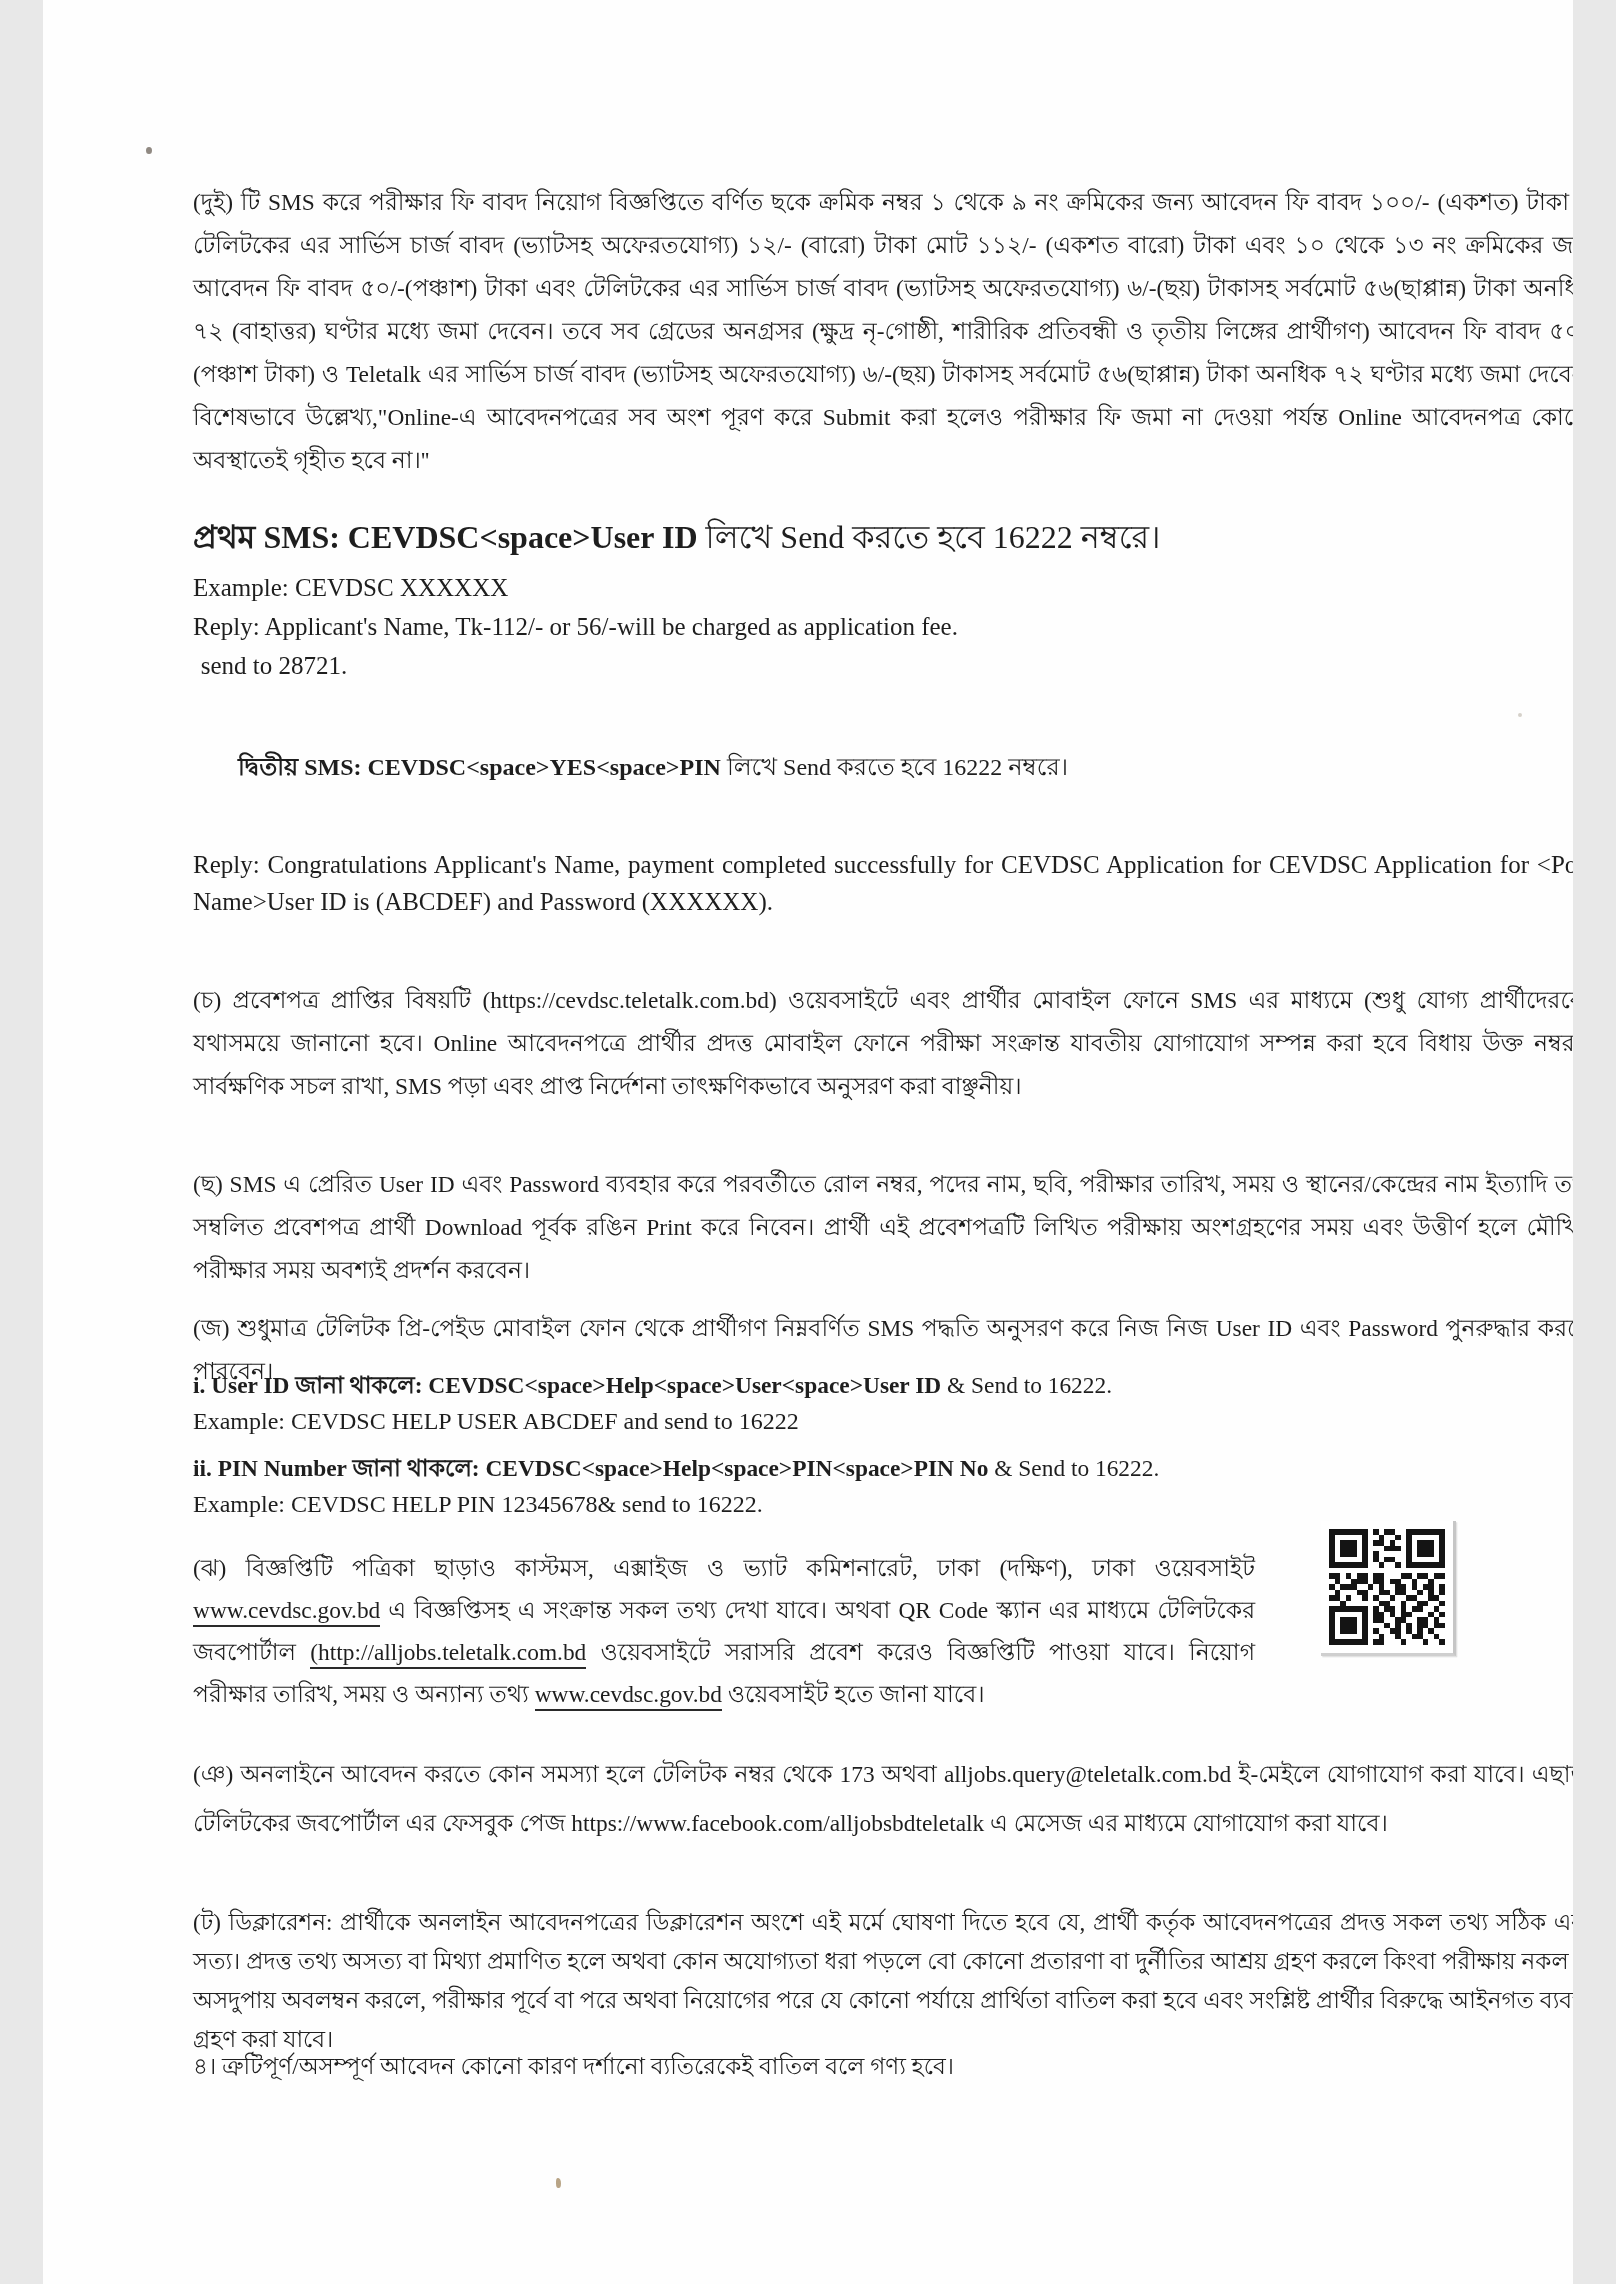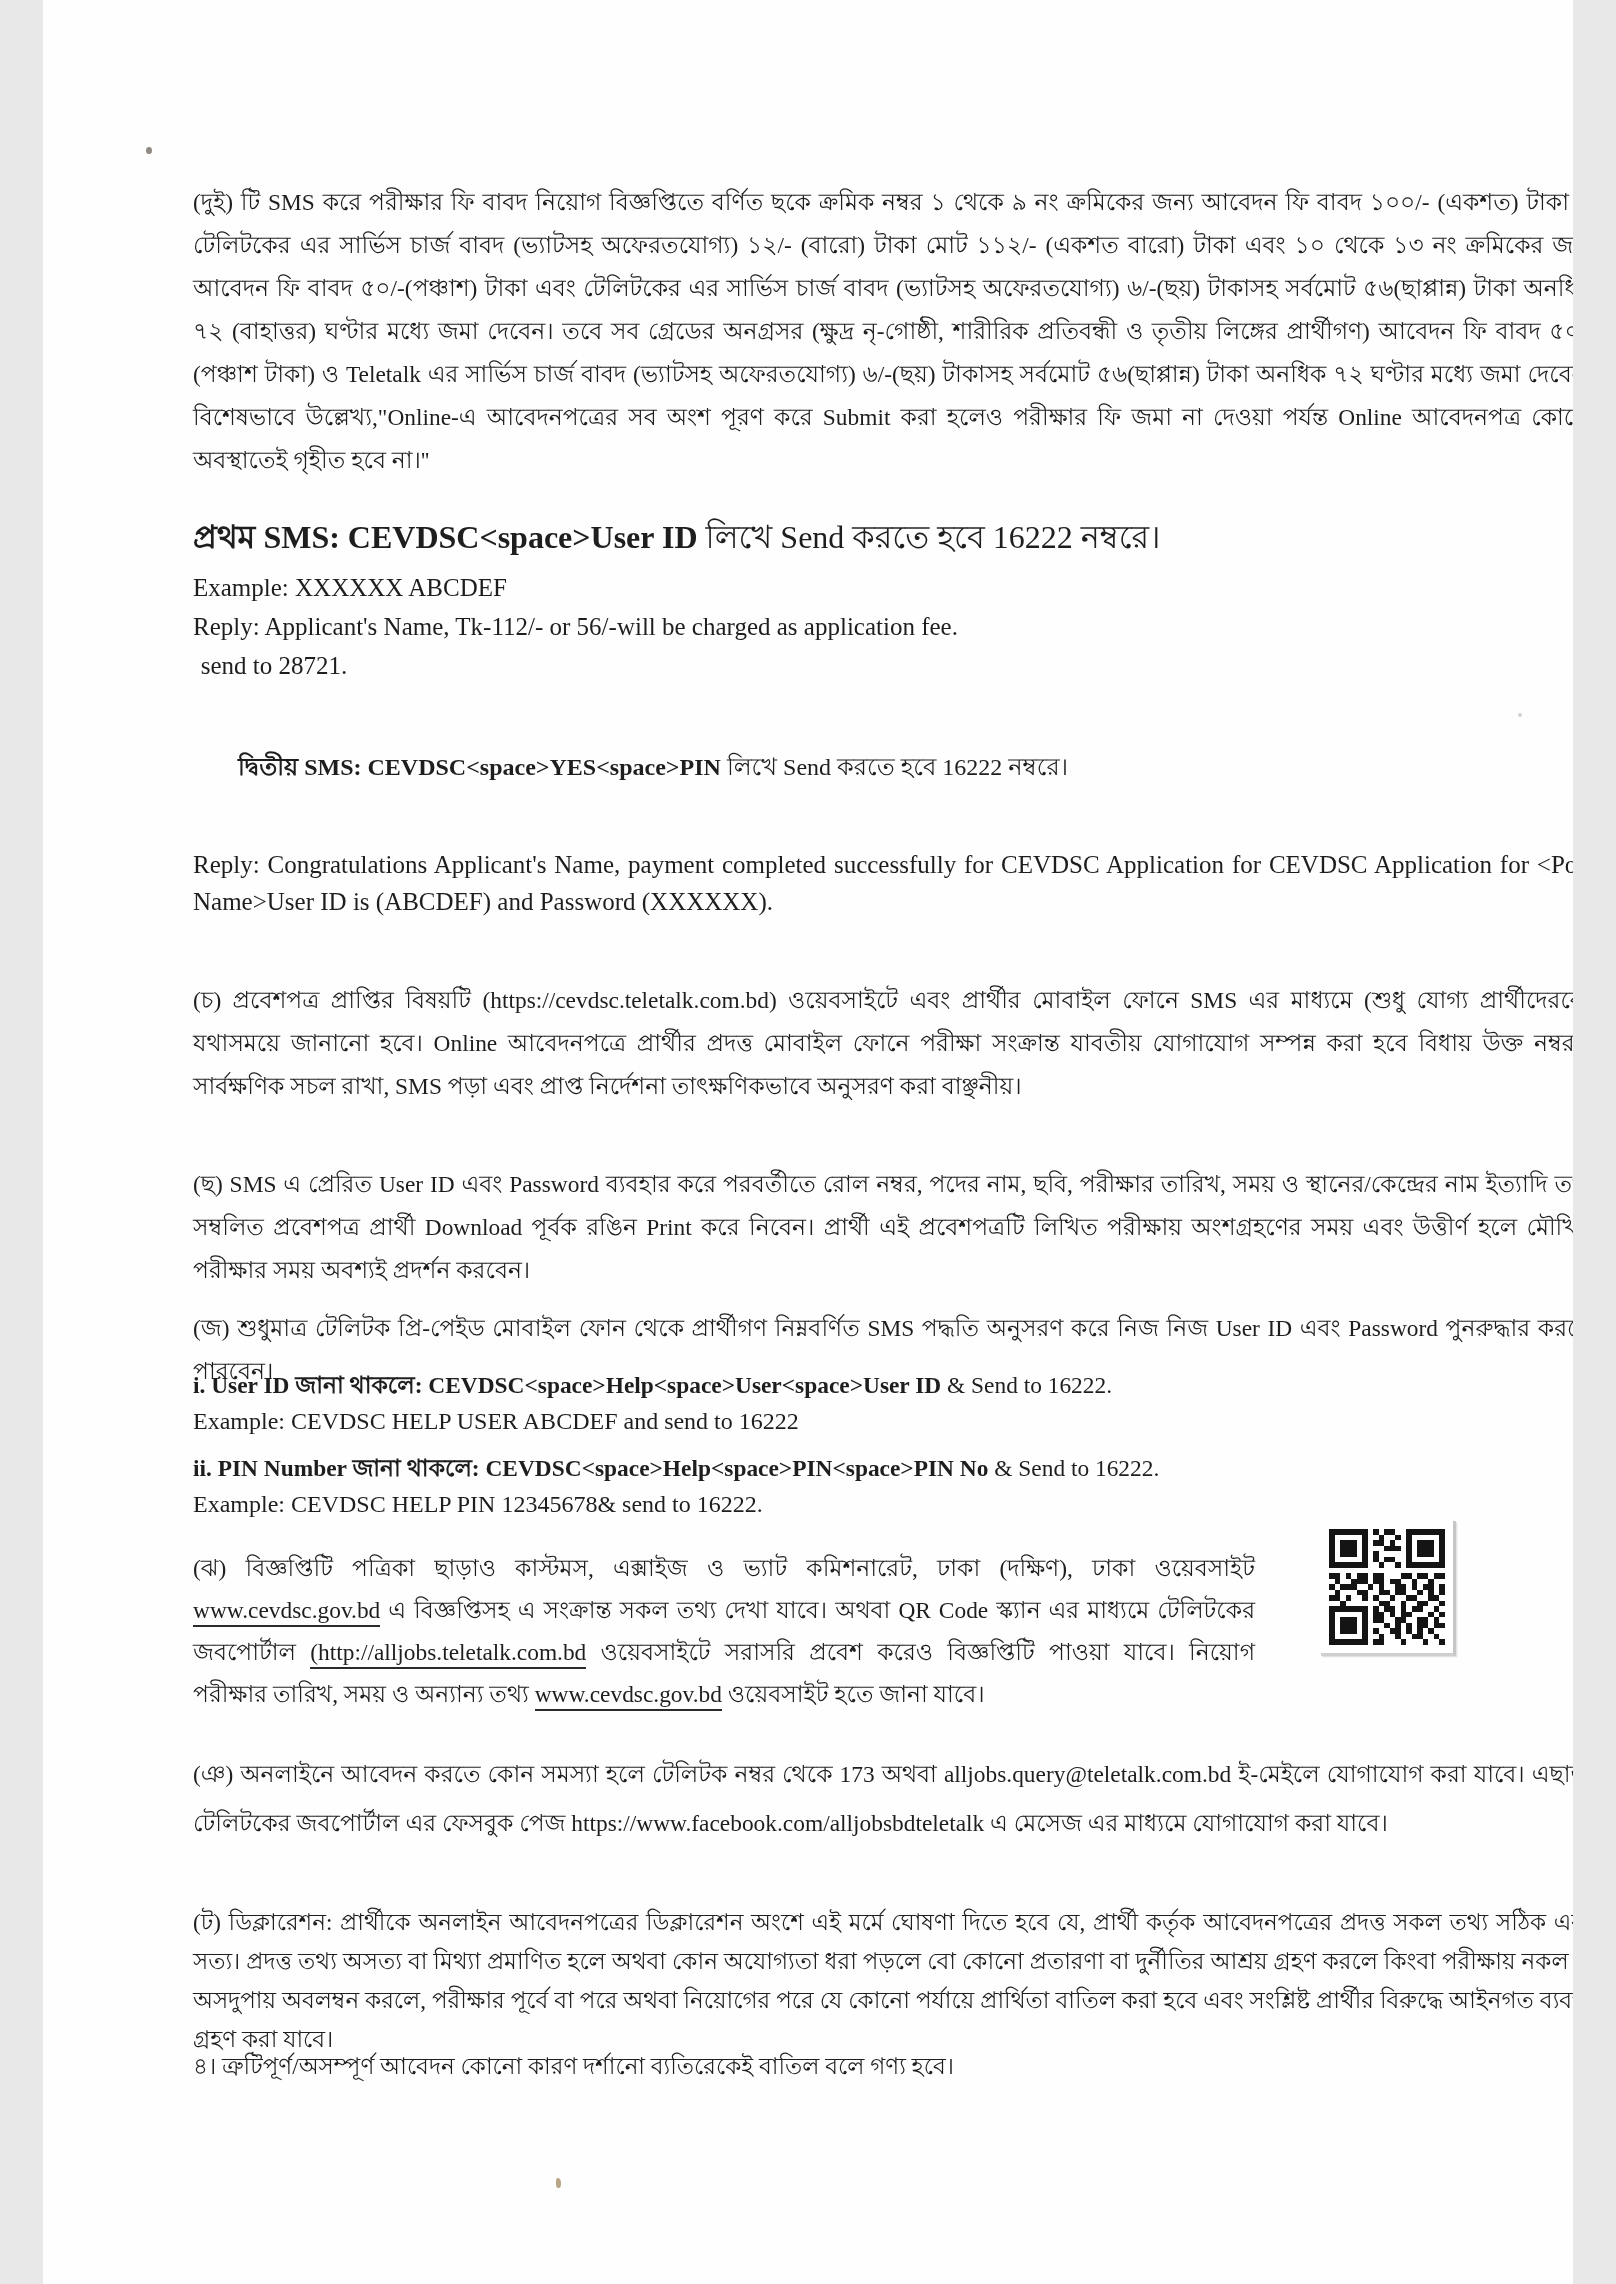--- a/index.html
+++ b/index.html
@@ -60,21 +60,21 @@
 
 <div class="page">
 
   <p class="blk bn just" id="para-fee">(দুই) টি SMS করে পরীক্ষার ফি বাবদ নিয়োগ বিজ্ঞপ্তিতে বর্ণিত ছকে ক্রমিক নম্বর ১ থেকে ৯ নং ক্রমিকের জন্য আবেদন ফি বাবদ ১০০/- (একশত) টাকা ও টেলিটকের এর সার্ভিস চার্জ বাবদ (ভ্যাটসহ অফেরতযোগ্য) ১২/- (বারো) টাকা মোট ১১২/- (একশত বারো) টাকা এবং ১০ থেকে ১৩ নং ক্রমিকের জন্য আবেদন ফি বাবদ ৫০/-(পঞ্চাশ) টাকা এবং টেলিটকের এর সার্ভিস চার্জ বাবদ (ভ্যাটসহ অফেরতযোগ্য) ৬/-(ছয়) টাকাসহ সর্বমোট ৫৬(ছাপ্পান্ন) টাকা অনধিক ৭২ (বাহাত্তর) ঘণ্টার মধ্যে জমা দেবেন। তবে সব গ্রেডের অনগ্রসর (ক্ষুদ্র নৃ-গোষ্ঠী, শারীরিক প্রতিবন্ধী ও তৃতীয় লিঙ্গের প্রার্থীগণ) আবেদন ফি বাবদ ৫০/- (পঞ্চাশ টাকা) ও Teletalk এর সার্ভিস চার্জ বাবদ (ভ্যাটসহ অফেরতযোগ্য) ৬/-(ছয়) টাকাসহ সর্বমোট ৫৬(ছাপ্পান্ন) টাকা অনধিক ৭২ ঘণ্টার মধ্যে জমা দেবেন। বিশেষভাবে উল্লেখ্য,"Online-এ আবেদনপত্রের সব অংশ পূরণ করে Submit করা হলেও পরীক্ষার ফি জমা না দেওয়া পর্যন্ত Online আবেদনপত্র কোনো অবস্থাতেই গৃহীত হবে না।''</p>
 
   <div class="blk bn" id="sms1">
     <span class="b">প্রথম SMS: CEVDSC&lt;space&gt;User ID</span><span> লিখে Send করতে হবে 16222 নম্বরে।</span>
   </div>
 
   <div class="blk en" id="ex1">
-    <div class="ln">Example: XXXXXX ABCDEF</div>
+    <div class="ln">Example: CEVDSC XXXXXX</div>
     <div class="ln">Reply: Applicant's Name, Tk-112/- or 56/-will be charged as application fee.</div>
     <div class="ln indent">send to 28721.</div>
   </div>
 
   <div class="blk bn" id="sms2">
     <span class="b">দ্বিতীয় SMS: CEVDSC&lt;space&gt;YES&lt;space&gt;PIN</span><span> লিখে Send করতে হবে 16222 নম্বরে।</span>
   </div>
 
   <p class="blk en just" id="ex2-reply">Reply: Congratulations Applicant's Name, payment completed successfully for CEVDSC Application for CEVDSC Application for &lt;Post Name&gt;User ID is (ABCDEF) and Password (XXXXXX).</p>
 

